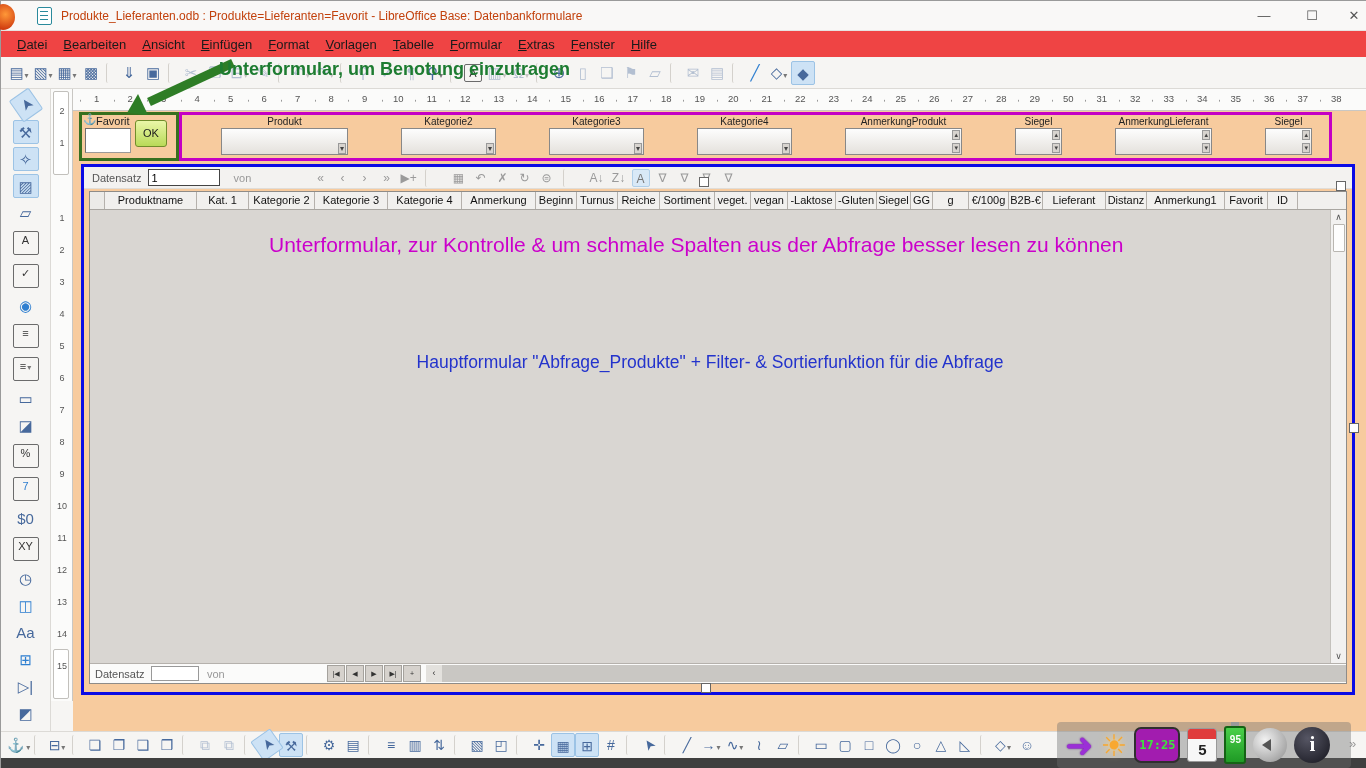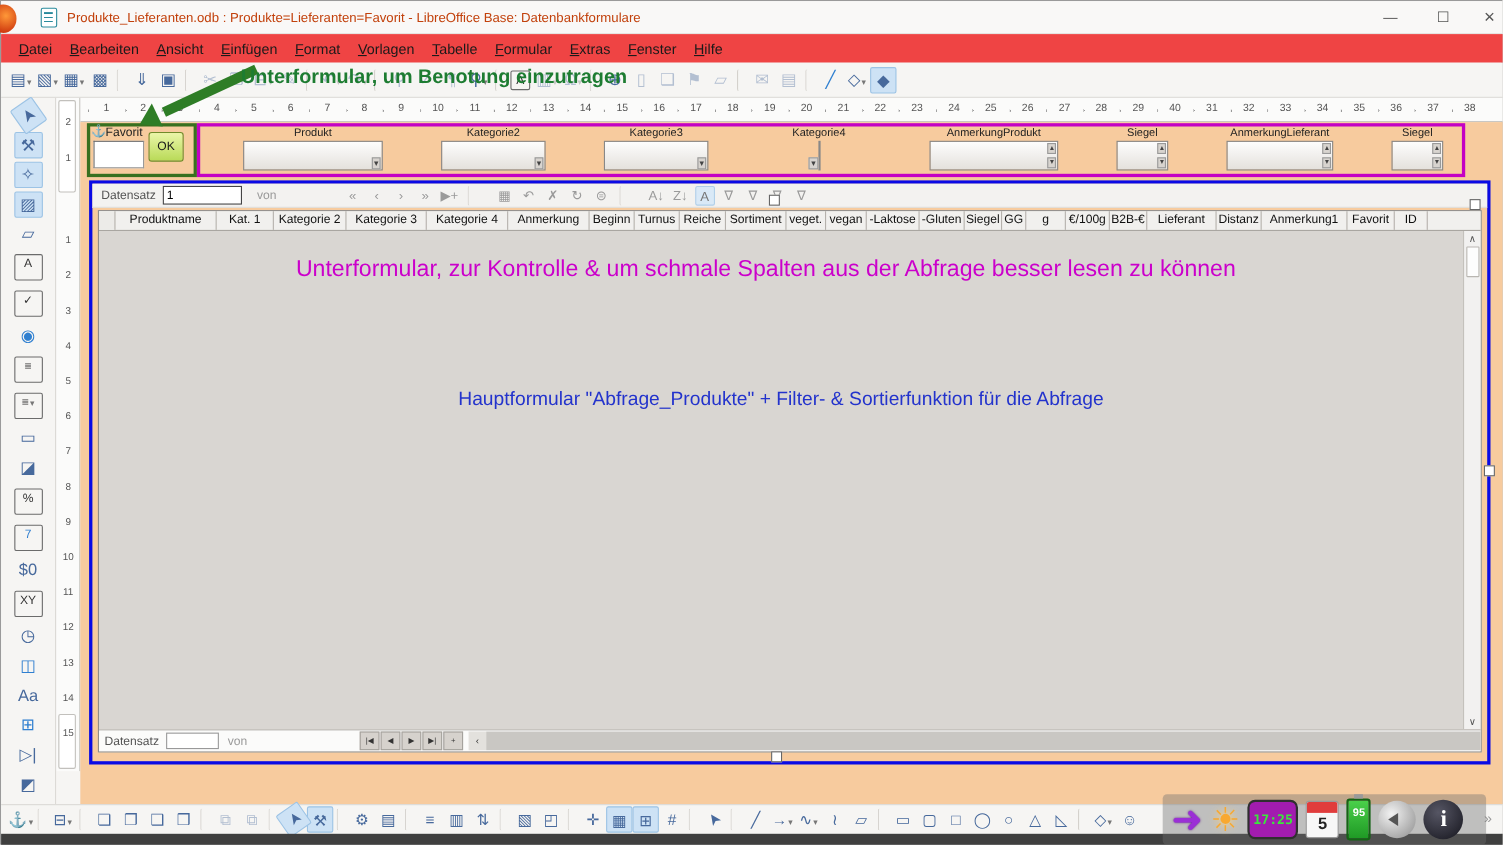--- a/index.html
+++ b/index.html
@@ -240,21 +240,21 @@
       <span class="rh-cell">20</span>
       <span class="rh-cell">21</span>
       <span class="rh-cell">22</span>
       <span class="rh-cell">23</span>
       <span class="rh-cell">24</span>
       <span class="rh-cell">25</span>
       <span class="rh-cell">26</span>
       <span class="rh-cell">27</span>
       <span class="rh-cell">28</span>
       <span class="rh-cell">29</span>
-      <span class="rh-cell">40</span>
+      <span class="rh-cell">50</span>
       <span class="rh-cell">31</span>
       <span class="rh-cell">32</span>
       <span class="rh-cell">33</span>
       <span class="rh-cell">34</span>
       <span class="rh-cell">35</span>
       <span class="rh-cell">36</span>
       <span class="rh-cell">37</span>
       <span class="rh-cell">38</span>
     </div>
 
@@ -327,21 +327,21 @@
         <div class="fbox"></div>
       </div>
         <div class="fgroup combo" style="width: 128px;">
         <span class="flabel">Kategorie2</span>
         <div class="fbox"></div>
       </div>
         <div class="fgroup combo" style="width: 128px;">
         <span class="flabel">Kategorie3</span>
         <div class="fbox"></div>
       </div>
-        <div class="fgroup combo" style="width: 128px; align-items: center;">
+        <div class="fgroup combo" style="width: 128px;">
         <span class="flabel">Kategorie4</span>
         <div class="fbox"></div>
       </div>
         <div class="fgroup spin" style="width: 150px;">
         <span class="flabel">AnmerkungProdukt</span>
         <div class="fbox"></div>
       </div>
         <div class="fgroup spin" style="width: 80px;">
         <span class="flabel">Siegel</span>
         <div class="fbox"></div>

